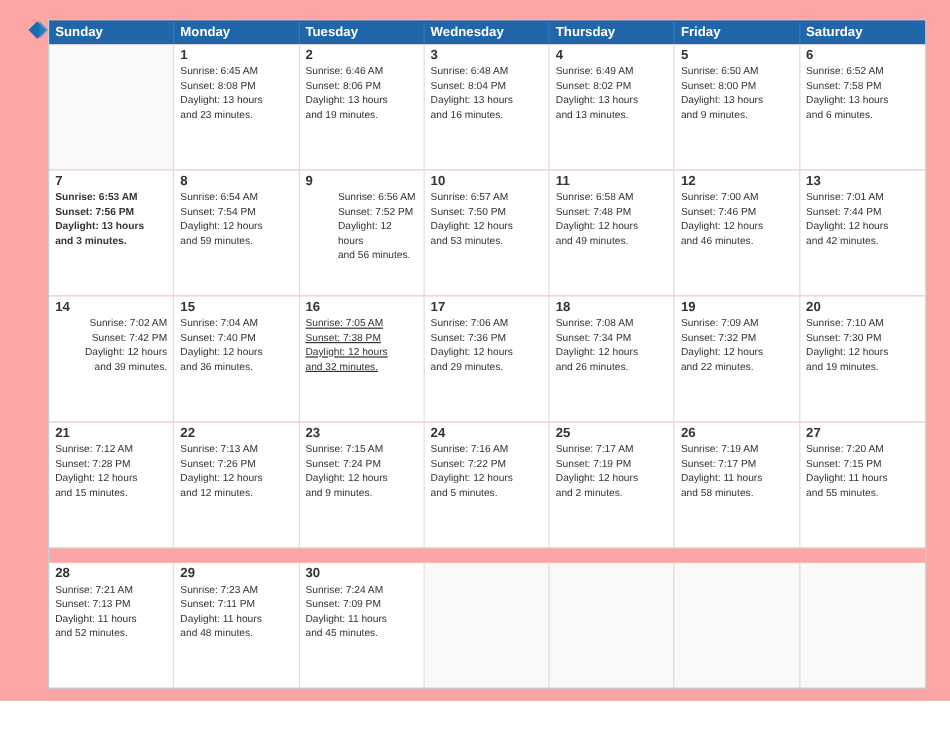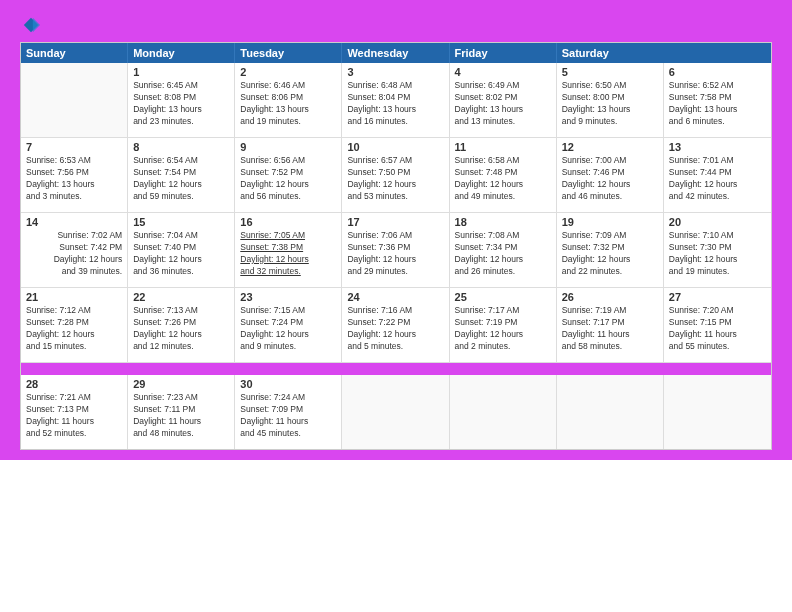--- a/index.html
+++ b/index.html
@@ -5,25 +5,24 @@
     * { box-sizing: border-box; margin: 0; padding: 0; }
     body {
       font-family: Arial, sans-serif;
       background: #fff;
       width: 792px;
       height: 612px;
       overflow: hidden;
     }
     .page {
       width: 792px;
-      height: 460px;
-      background: #d946ef;
+      height: 584px;
+      background: #fca5a5;
       padding: 16px 20px 10px 20px;
       display: flex;
-      flex-direction: column;
     }
     .header {
       display: flex;
       justify-content: space-between;
       align-items: flex-start;
       margin-bottom: 8px;
     }
     .logo {
       display: flex;
       flex-direction: column;
@@ -129,20 +128,21 @@
       <div class="subtitle"></div>
     </div>
   </div>
 
   <div class="calendar">
     <div class="cal-header">
     <div class="cal-header-cell">Sunday</div>
         <div class="cal-header-cell">Monday</div>
         <div class="cal-header-cell">Tuesday</div>
         <div class="cal-header-cell">Wednesday</div>
+        <div class="cal-header-cell">Thursday</div>
         <div class="cal-header-cell">Friday</div>
         <div class="cal-header-cell">Saturday</div>
       </div>
     <div class="cal-body">
     <div class="cal-row">
           <div class="cal-cell empty"></div>
           <div class="cal-cell">
             <div class="day-number">1</div>
             <div class="day-info" style="white-space: pre-line;">Sunrise: 6:45 AM
 Sunset: 8:08 PM
@@ -181,35 +181,35 @@
             <div class="day-number">6</div>
             <div class="day-info" style="white-space: pre-line;">Sunrise: 6:52 AM
 Sunset: 7:58 PM
 Daylight: 13 hours
 and 6 minutes.</div>
           </div>
         </div>
         <div class="cal-row">
           <div class="cal-cell">
             <div class="day-number">7</div>
-            <div class="day-info" style="white-space: pre-line;">Sunrise: 6:53 AM
+            <div class="day-info" style="white-space: pre-line; font-weight: bold;">Sunrise: 6:53 AM
 Sunset: 7:56 PM
 Daylight: 13 hours
 and 3 minutes.</div>
           </div>
           <div class="cal-cell">
             <div class="day-number">8</div>
             <div class="day-info" style="white-space: pre-line;">Sunrise: 6:54 AM
 Sunset: 7:54 PM
 Daylight: 12 hours
 and 59 minutes.</div>
           </div>
           <div class="cal-cell">
             <div class="day-number">9</div>
-            <div class="day-info" style="white-space: pre-line;">Sunrise: 6:56 AM
+            <div class="day-info" style="white-space: pre-line; margin-left: 27px;">Sunrise: 6:56 AM
 Sunset: 7:52 PM
 Daylight: 12 hours
 and 56 minutes.</div>
           </div>
           <div class="cal-cell">
             <div class="day-number">10</div>
             <div class="day-info" style="white-space: pre-line;">Sunrise: 6:57 AM
 Sunset: 7:50 PM
 Daylight: 12 hours
 and 53 minutes.</div>

